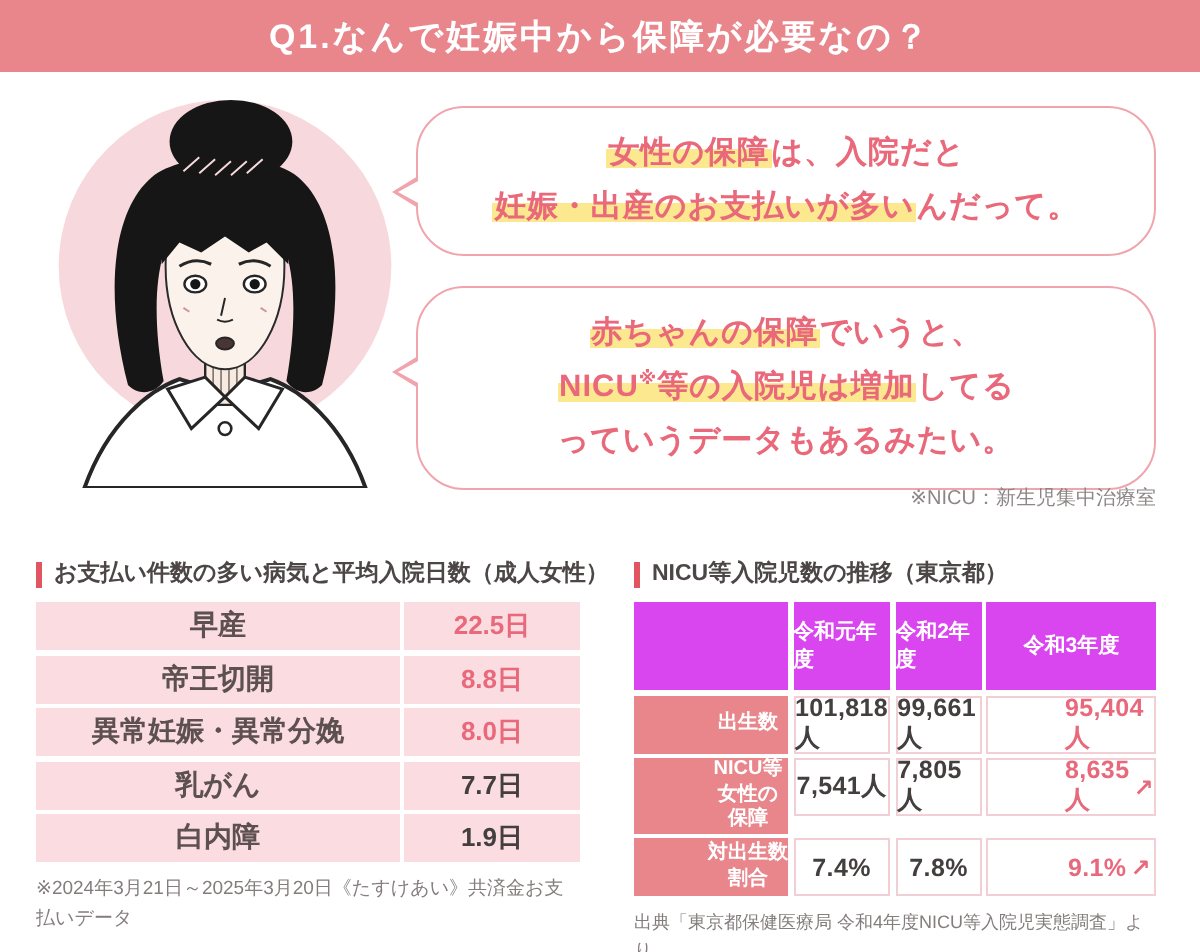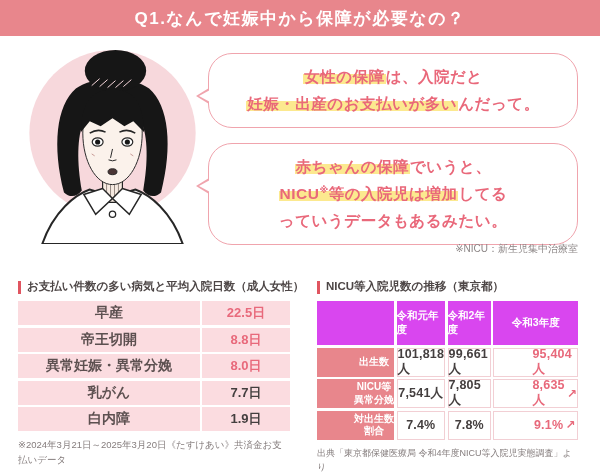--- a/index.html
+++ b/index.html
@@ -180,21 +180,21 @@
       <div class="hcell">令和元年度</div>
       <div class="hcell">令和2年度</div>
       <div class="hcell">令和3年度</div>
 
       <div class="lcell">出生数</div>
       <div class="dcell">101,818人</div>
       <div class="dcell">99,661人</div>
       <div class="dcell accent">95,404人</div>
 
       <div class="lcell">NICU等
-異常分娩</div>
+女性の保障</div>
       <div class="dcell">7,541人</div>
       <div class="dcell">7,805人</div>
       <div class="dcell accent">
           <span>8,635人</span>
           <span class="arrow">↗</span>
         </div>
 
       <div class="lcell">対出生数割合</div>
       <div class="dcell">7.4%</div>
       <div class="dcell">7.8%</div>

